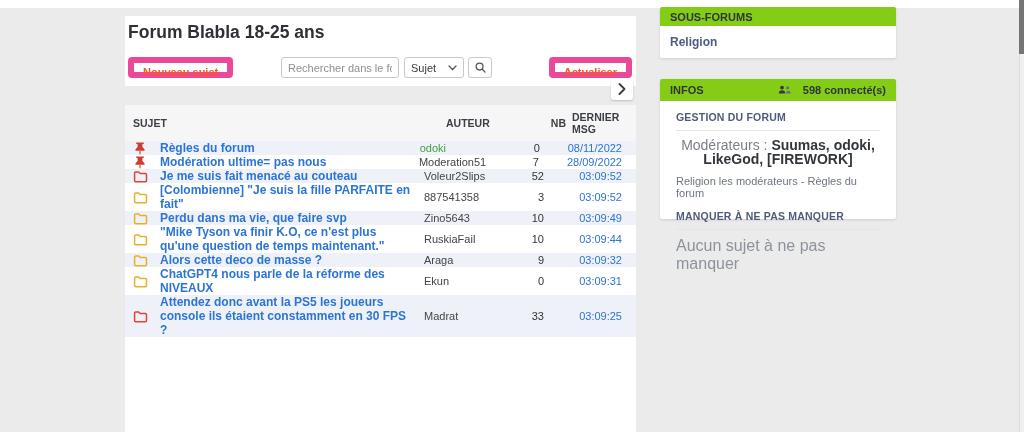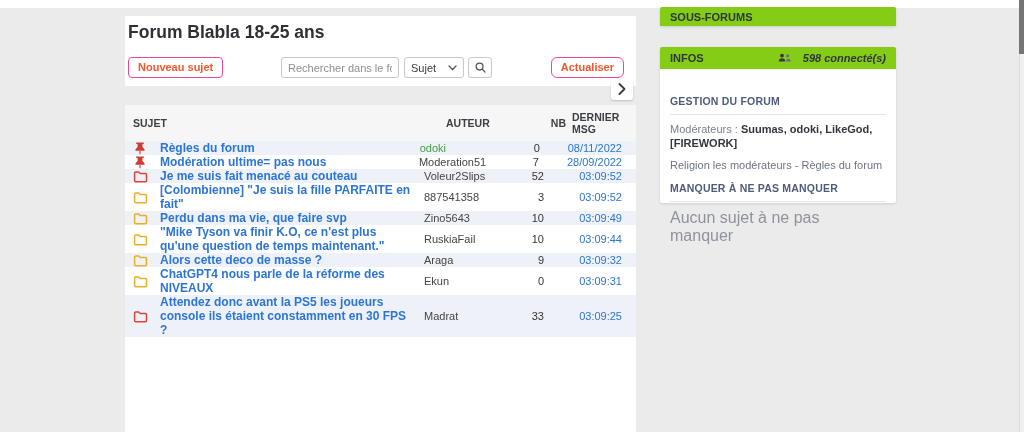--- a/index.html
+++ b/index.html
@@ -12,26 +12,26 @@
   }
   .top-strip { position:absolute; left:0; top:0; width:1024px; height:8px; background:#fff; }
 
   
   .main-col { position:absolute; left:125px; top:0; width:511px; }
   .header-card { position:absolute; left:0; top:0; width:511px; height:70px; background:#fff;margin-top:16px; }
   .page-title { position:absolute; left:3px; top:6px; font-size:17.5px; font-weight:700; color:#2d3035; }
 
   .btn-orange {
     position:absolute; top:41px; height:21px; line-height:19px;
-    background:#fff; border:1px solid #ec4899; border-radius:4px;
+    background:#fff; border:6px solid #ec4899; border-radius:4px;
     color:#f5562b; font-weight:700; font-size:11px; padding:0 9px;
     font-family:inherit; cursor:pointer;
   }
   .btn-new { left:3px; }
-  .btn-refresh { right:12px;border-radius:6px; }
+  .btn-refresh { right:4px; }
 
   .search-input {
     position:absolute; left:156px; top:41px; width:118px; height:21px;
     border:1px solid #c9c9c9; border-radius:3px; padding:0 6px;
     font-size:11px; color:#333; font-family:inherit; background:#fff;
   }
   .search-input::placeholder { color:#8f8f8f; }
   .fake-select {
     position:absolute; left:279px; top:41px; width:60px; height:21px;
     border:1px solid #c9c9c9; border-radius:3px; background:#fff;
@@ -92,26 +92,26 @@
   .panel { background:#fff; border-radius:2px; box-shadow:0 1px 3px rgba(0,0,0,.13); margin-bottom:21px; }
   .panel-head {
     background:#84cc16; height:19px; display:flex; align-items:center;
     padding:0 10px; font-size:11px; font-weight:700; color:#30353c;
     justify-content:space-between; border-radius:2px 2px 0 0;
   }
   .panel-head.tall { height:22px; }
   .panel-body { padding:9px 10px; }
   .sf-item { font-size:12px; font-weight:700; color:#4d5c80; text-decoration:none; display:block; }
 
-  .connected { display:flex; align-items:center; gap:12px; font-size:11px; font-weight:700; color:#30353c;font-style:italic; }
-
-  .infos-body { padding:10px 10px 12px; height:118px;margin-top:16px; }
+  .connected { display:flex; align-items:center; gap:12px; font-size:11px; font-weight:700; color:#30353c; }
+
+  .infos-body { padding:10px 16px 12px; height:118px; }
   .side-heading { font-size:10.5px; font-weight:700; color:#4e5c7a; letter-spacing:.2px; }
   .side-hr { border:none; border-top:1px solid #e4e4e4; margin:7px 0; }
-  .mods-line { font-size:11px; color:#7a7f88; margin-bottom:9px; line-height:14px; }
+  .mods-line { font-size:14px; color:#7a7f88; margin-bottom:9px; line-height:14px;text-align:center; }
   .mods-names { color:#33373d; font-weight:700; }
   .side-links { font-size:11px; color:#6d7582; margin-bottom:11px; }
   .side-links a { color:#6d7582; text-decoration:none; }
   .empty-text { font-size:16px; color:#8d939c; }
   .mt { margin-top:2px; }
 
   
   .scrollbar-track {
     position:absolute; right:0; top:0; width:5px; height:432px;
     background:#f0f0f0; border-left:1px solid #dadada;
@@ -296,20 +296,23 @@
     <span class="cell-nb">33</span>
     <a class="cell-last" href="#">03:09:25</a>
   </div>
 </div>
   <div class="filler-row"></div>
 </div>
 
 <div class="sidebar">
   <div class="panel">
     <div class="panel-head">SOUS-FORUMS</div>
+    <div class="panel-body" id="sf-items">
+        <a class="sf-item" href="#">Religion</a>
+      </div>
   </div>
 
   <div class="panel">
     <div class="panel-head tall">
       <span>INFOS</span>
       <span class="connected">
         <svg width="13" height="10" viewBox="0 0 13 10">
           <circle cx="4" cy="2.6" r="1.9" fill="#34393f"></circle>
           <path d="M0.8 8.6c0-2.2 1.4-3.3 3.2-3.3s3.2 1.1 3.2 3.3z" fill="#34393f"></path>
           <circle cx="9.6" cy="2.8" r="1.6" fill="#6a6f75"></circle>

